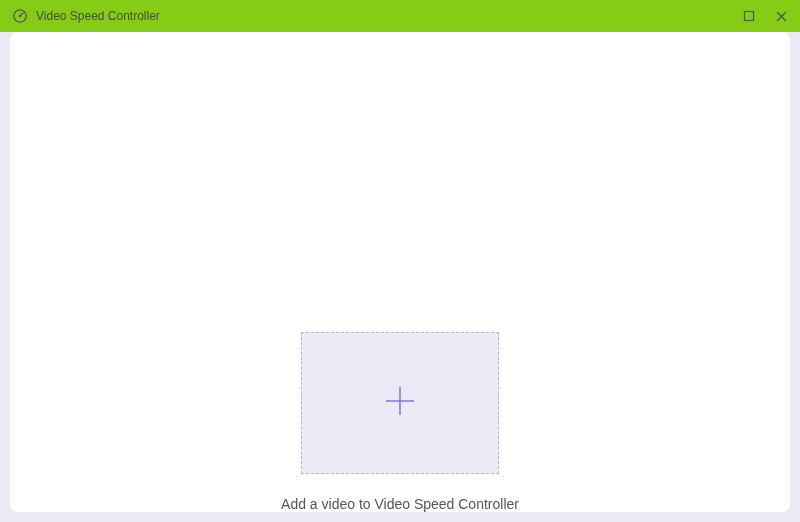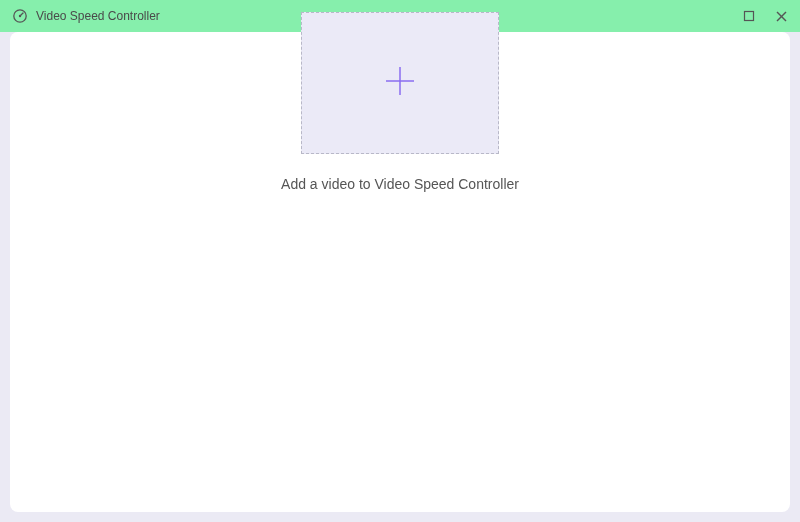--- a/index.html
+++ b/index.html
@@ -18,21 +18,21 @@
       width: 100%;
       height: 100%;
       display: flex;
       flex-direction: column;
     }
     .titlebar {
       height: 32px;
       display: flex;
       align-items: center;
       padding: 0 10px 0 12px;
-      background: #86efac;
+      background: #84cc16;
     }
     .titlebar-left {
       display: flex;
       align-items: center;
       gap: 8px;
     }
     .app-icon {
       width: 16px;
       height: 16px;
       display: flex;
@@ -59,21 +59,21 @@
       color: #555;
     }
     .content {
       flex: 1;
       margin: 0 10px 10px 10px;
       background: #ffffff;
       border-radius: 8px;
       display: flex;
       flex-direction: column;
       align-items: center;
-      justify-content: flex-start;
+      justify-content: flex-end;
     }
     .dropzone {
       width: 198px;
       height: 142px;
       border: 1.5px dashed #b8b8c8;
       background: #ebeaf7;
       display: flex;
       align-items: center;
       justify-content: center;
       cursor: pointer;

